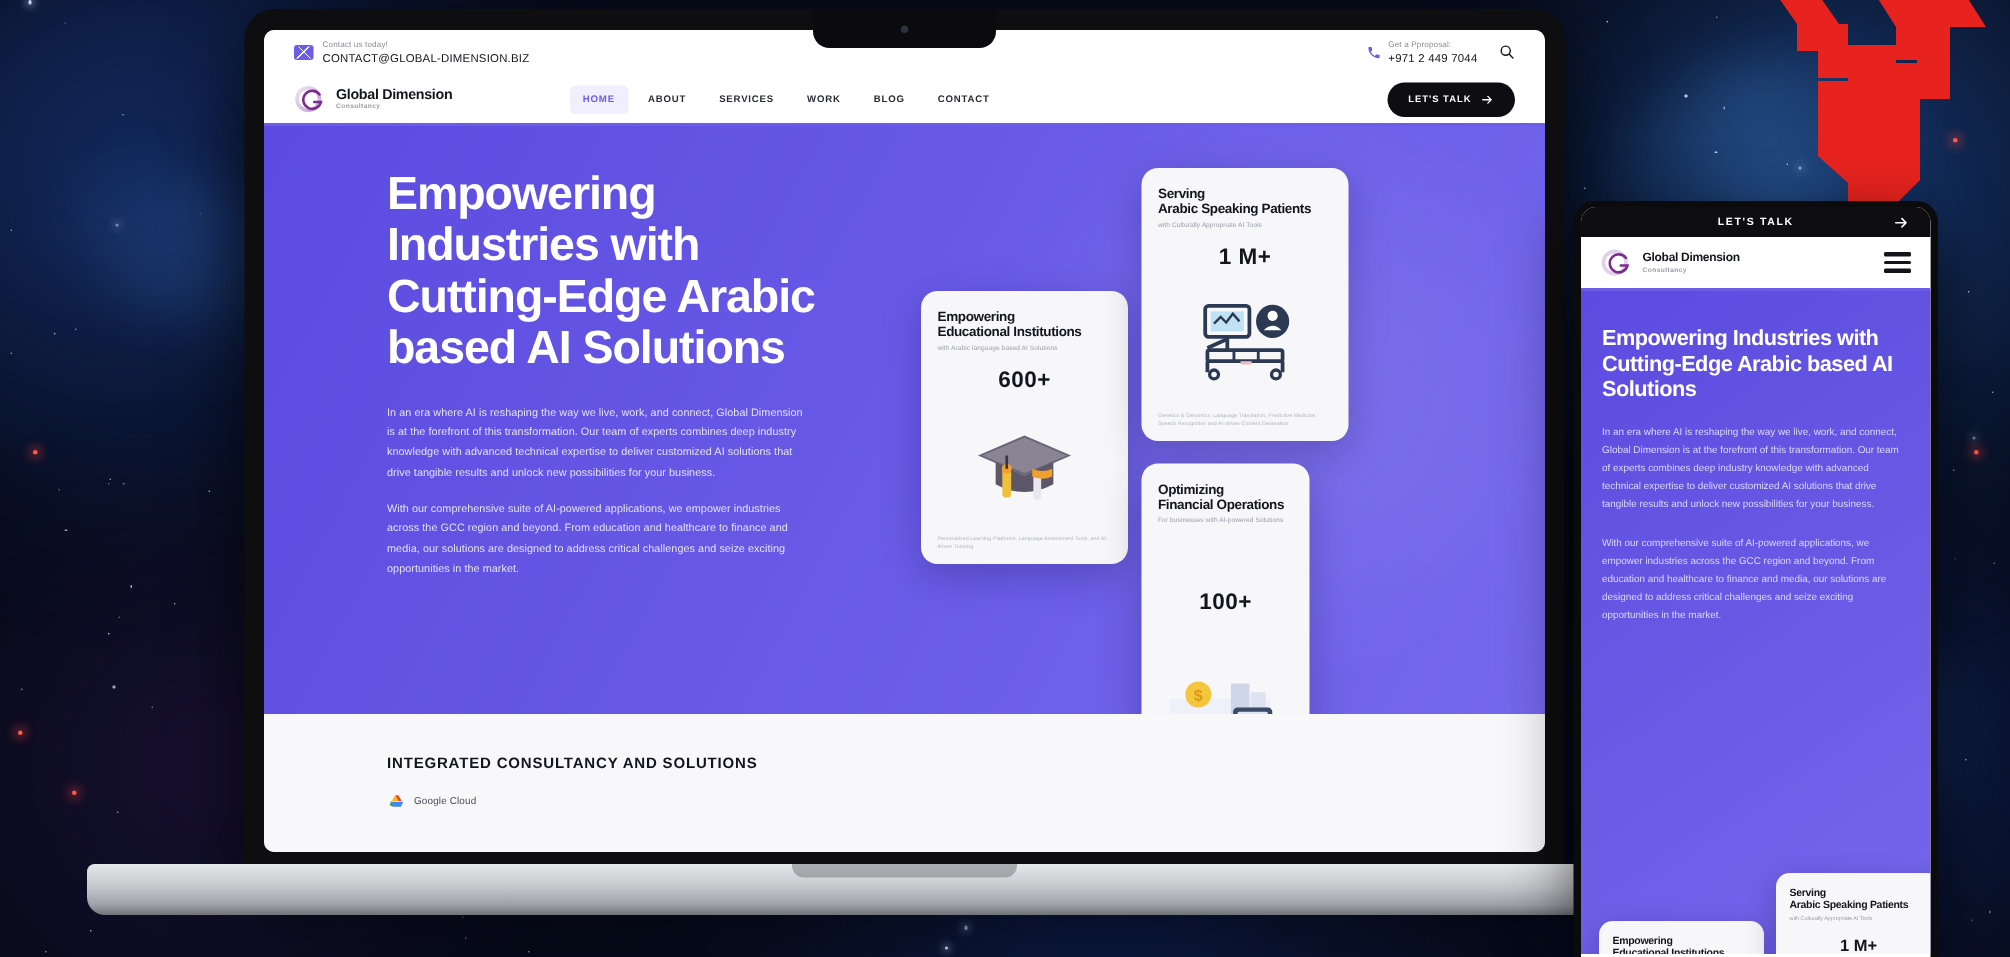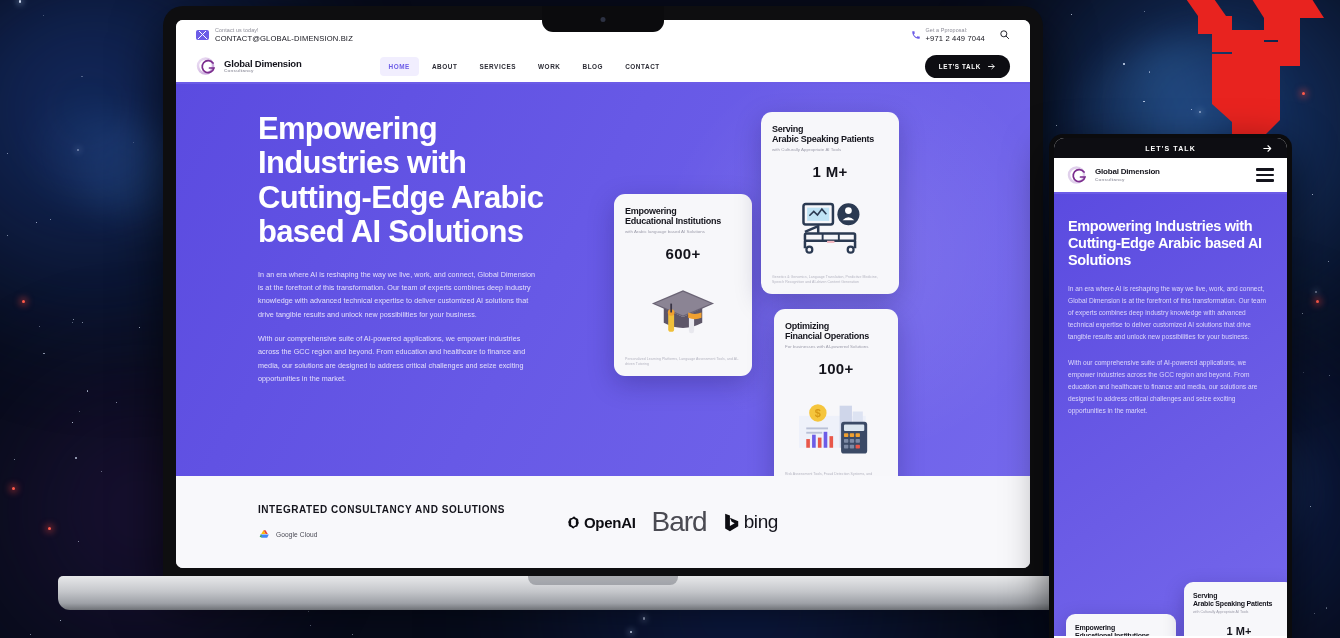--- a/index.html
+++ b/index.html
@@ -140,21 +140,21 @@
     display:flex; flex-direction:column; padding:12px 11px 9px 11px;
   }
   .card-eyebrow { font-size:9px; font-weight:700; color:#14141c; line-height:1.14; letter-spacing:-.25px; }
   .card-sub { font-size:4.4px; color:#9c9caa; letter-spacing:.05px; margin-top:2px; line-height:1.3; }
   .card-stat { font-size:15px; font-weight:700; color:#14141c; text-align:center; letter-spacing:.3px; margin:11px 0 4px; }
   .card-art { flex:1; display:flex; align-items:center; justify-content:center; }
   .card-foot { font-size:3.5px; color:#b4b4c0; line-height:1.5; letter-spacing:.05px; }
 
   #card-edu  { left:38px;  top:82px;  width:138px; height:182px; }
   #card-med  { left:185px; top:0px;   width:138px; height:182px; }
-  #card-fin  { left:198px; top:197px; width:124px; height:182px; }
+  #card-fin  { left:185px; top:197px; width:112px; height:182px;gap:33px; }
 
   
   .partners {
     height:92px; background:#f8f8fb; display:flex; align-items:center;
     padding:0 82px; position:relative;
   }
   .p-left { width:300px; }
   .p-title { font-size:10px; font-weight:700; color:#14141c; letter-spacing:.55px; }
   .p-gcloud { display:flex; align-items:center; gap:5px; margin-top:14px; }
   .p-gcloud span { font-size:6.6px; color:#4a4a55; letter-spacing:.1px; }
@@ -462,35 +462,20 @@
             <div class="p-gcloud">
               <svg width="13" height="11" viewBox="0 0 24 20">
                 <path d="M14 2 L18 9 L14 9 L10 2 Z" fill="#EA4335"></path>
                 <path d="M10 2 L14 9 L6 9 Z" fill="#FBBC05"></path>
                 <path d="M4 10 h16 l-3 6 H7 Z" fill="#4285F4"></path>
                 <path d="M6 9 L3 14 L7 16 Z" fill="#34A853"></path>
               </svg>
               <span>Google Cloud</span>
             </div>
           </div>
-          <div class="p-right">
-            <div class="p-openai">
-              <svg width="15" height="15" viewBox="0 0 24 24">
-                <path fill="#0d0d12" d="M12 2.6a4.3 4.3 0 0 1 3.7 2.1 4.3 4.3 0 0 1 4 5.3 4.3 4.3 0 0 1-.5 5.4 4.3 4.3 0 0 1-4.9 3.9A4.3 4.3 0 0 1 12 21.4a4.3 4.3 0 0 1-3.7-2.1 4.3 4.3 0 0 1-4-5.3 4.3 4.3 0 0 1 .5-5.4 4.3 4.3 0 0 1 4.9-3.9A4.3 4.3 0 0 1 12 2.6zm0 3.2L8.2 8v8l3.8 2.2 3.8-2.2V8L12 5.8z"></path>
-              </svg>
-              <span>OpenAI</span>
-            </div>
-            <div class="p-bard">Bard</div>
-            <div class="p-bing">
-              <svg width="17" height="19" viewBox="0 0 20 24">
-                <path fill="#0d0d12" d="M2 1 L8 3.2 V16.5 L14 13 L10.2 11.2 L8 6 L18.5 10.3 V16.8 L8 23 L2 19.6 Z"></path>
-              </svg>
-              <span>bing</span>
-            </div>
-          </div>
         </div>
 
       </div>
     </div>
   </div>
 
   <div id="laptop-base">
     <div id="laptop-notchgrip"></div>
   </div>
 </div>

